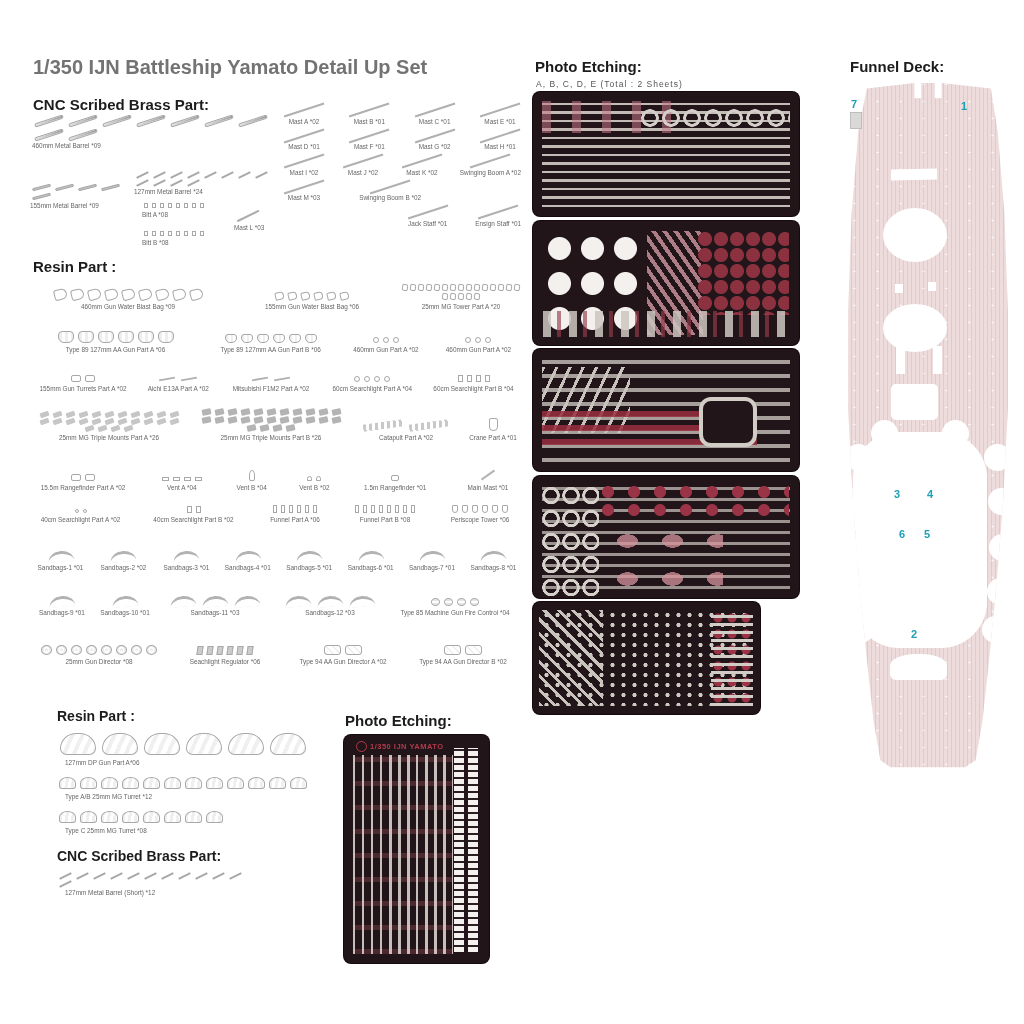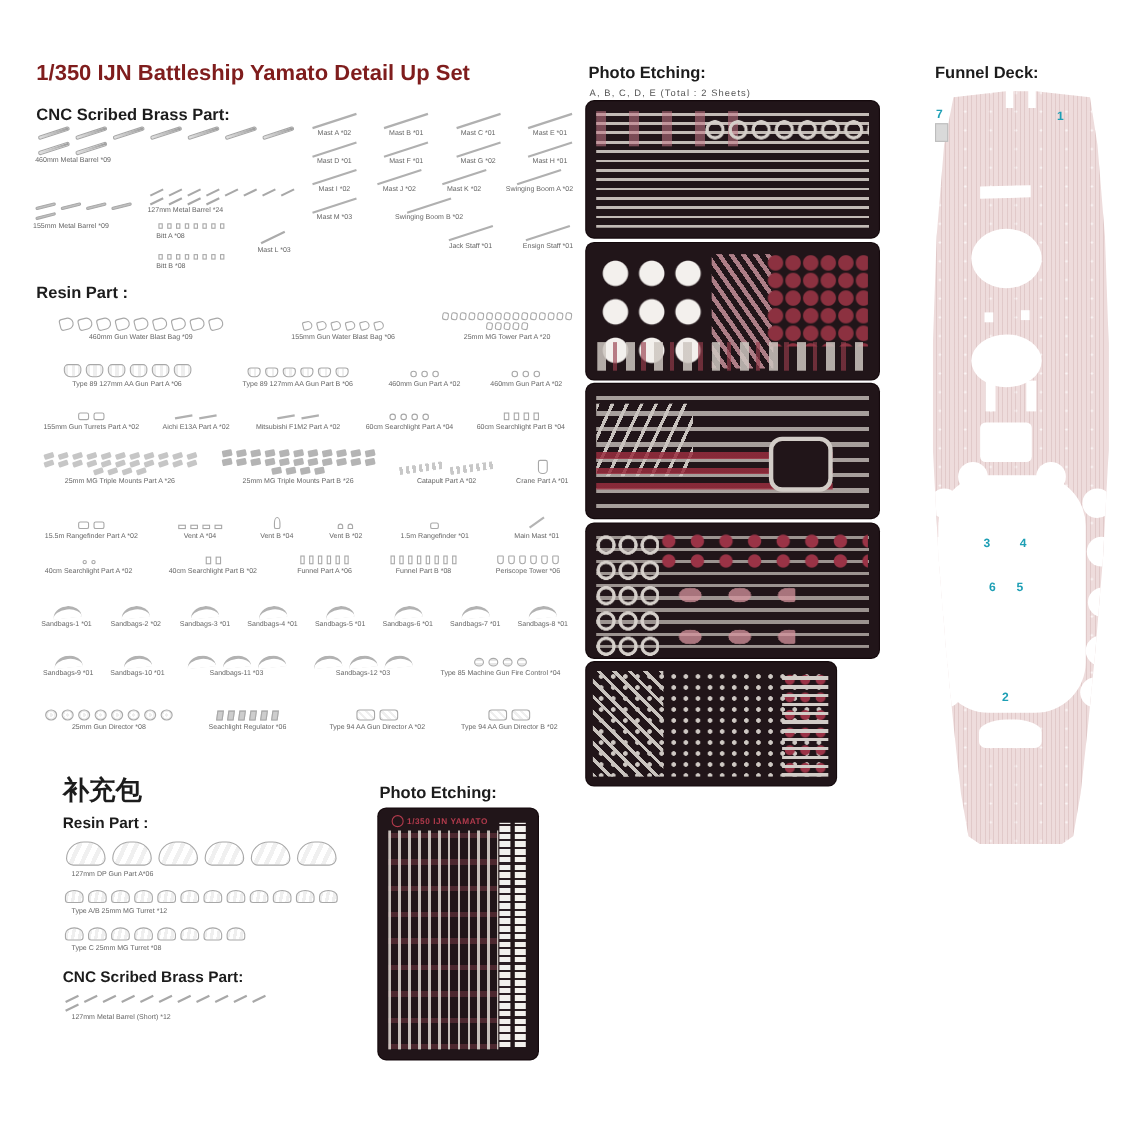--- a/index.html
+++ b/index.html
@@ -1,19 +1,19 @@
 <!DOCTYPE html>
 <html><head>
 <meta charset="utf-8">
 <style>
   html,body{margin:0;padding:0;background:#fff;}
   .canvas{position:relative;width:1024px;height:1024px;background:#fff;overflow:hidden;
           font-family:"Liberation Sans",sans-serif;color:#222;}
   
-  .h-title{position:absolute;left:33px;top:56px;font-size:20px;font-weight:bold;color:#7f1d1d;}
+  .h-title{position:absolute;left:33px;top:56px;font-size:20px;font-weight:bold;color:#737373;}
   .h-sec{position:absolute;font-size:15px;font-weight:bold;color:#1c1c1c;}
   .h-sub{position:absolute;font-size:8.5px;color:#555;letter-spacing:1px;}
   .h-cn{font-size:24px;font-weight:bold;color:#1c1c1c;margin:0 0 4px 0;}
   .h-inline{font-size:14px;font-weight:bold;color:#1c1c1c;margin:6px 0 2px 0;}
   
   .pitem{display:flex;flex-direction:column;align-items:center;}
   .glyphs{display:flex;flex-wrap:wrap;justify-content:center;align-items:flex-end;}
   .plabel{font-size:6.4px;color:#666;white-space:nowrap;margin-top:2px;}
   
   .g{display:inline-block;border:1px solid #a8a8a8;background:#fff;margin:1px 2px;box-sizing:border-box;}
@@ -738,21 +738,20 @@
       <div class="pitem" style="width: 116px;">
         <div class="glyphs">
           <span class="g g-dir94"></span>
           <span class="g g-dir94"></span>
         </div>
         <div class="plabel">Type 94 AA Gun Director B *02</div>
       </div>
     </div>
 
   <div class="sup">
-    <div class="h-cn">补充包</div>
     <div class="h-inline">Resin Part :</div>
     <div>
 
     <div class="pitem" style="width: 262px;">
           <div class="glyphs">
             <span class="g g-dome"></span>
             <span class="g g-dome"></span>
             <span class="g g-dome"></span>
             <span class="g g-dome"></span>
             <span class="g g-dome"></span>

